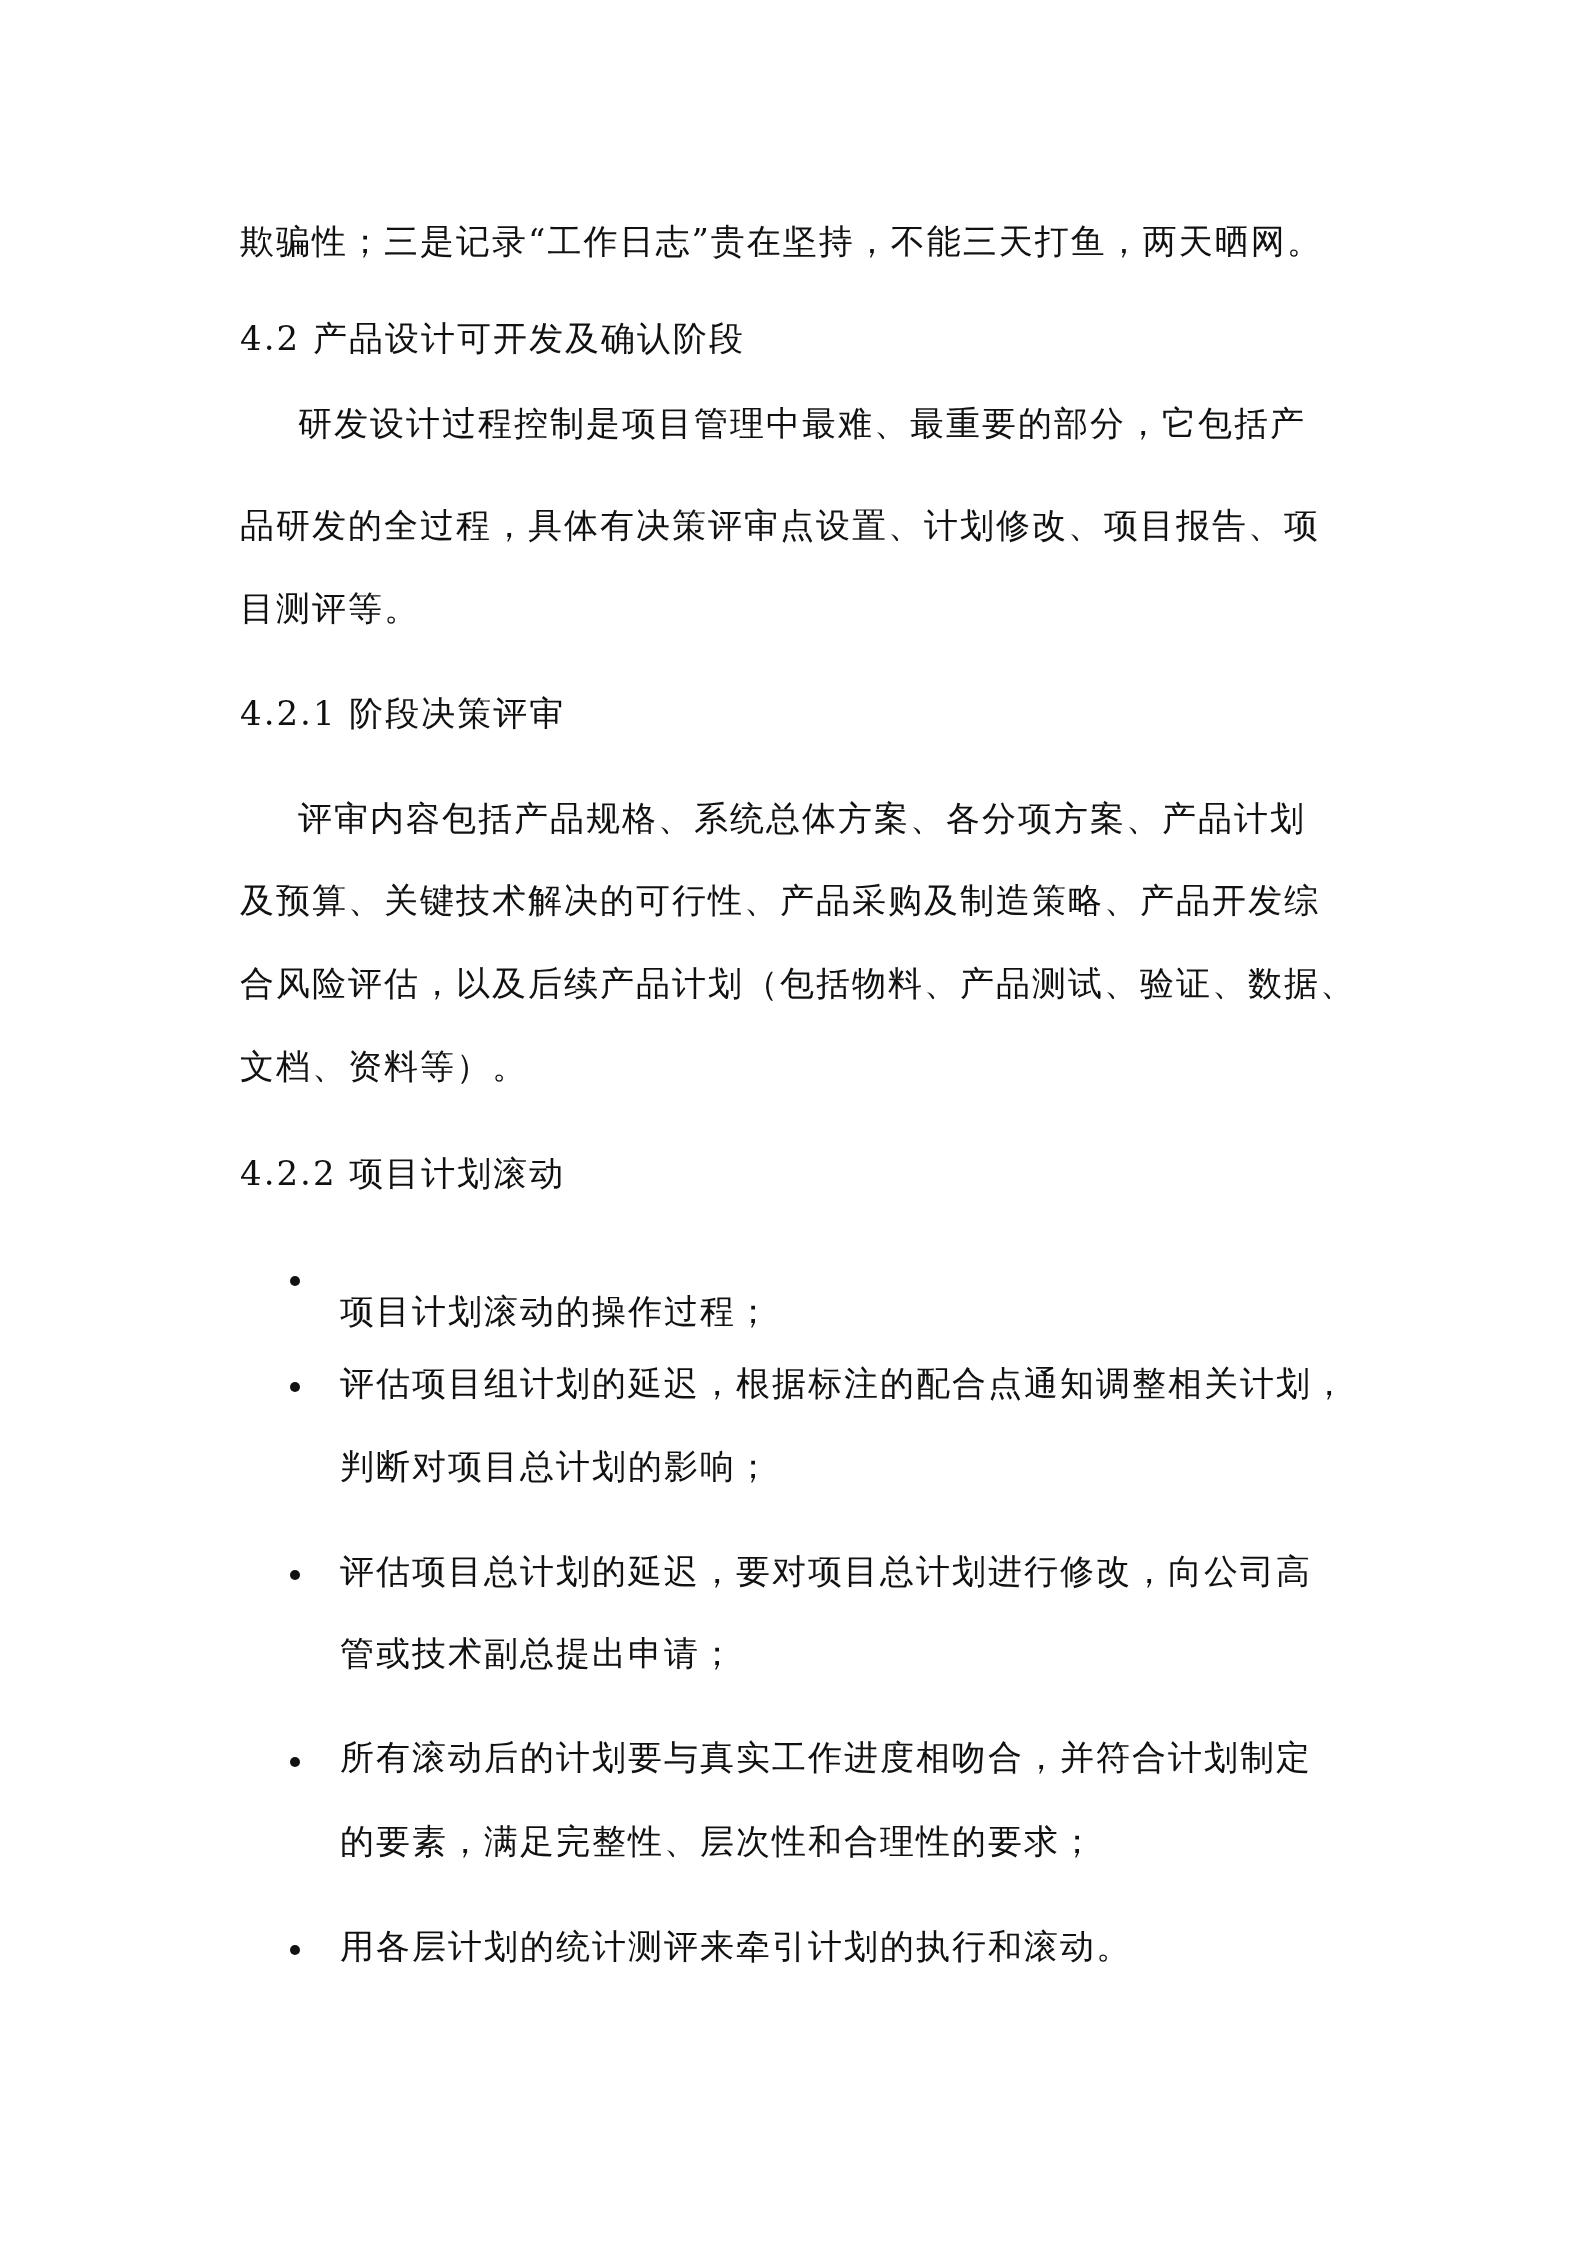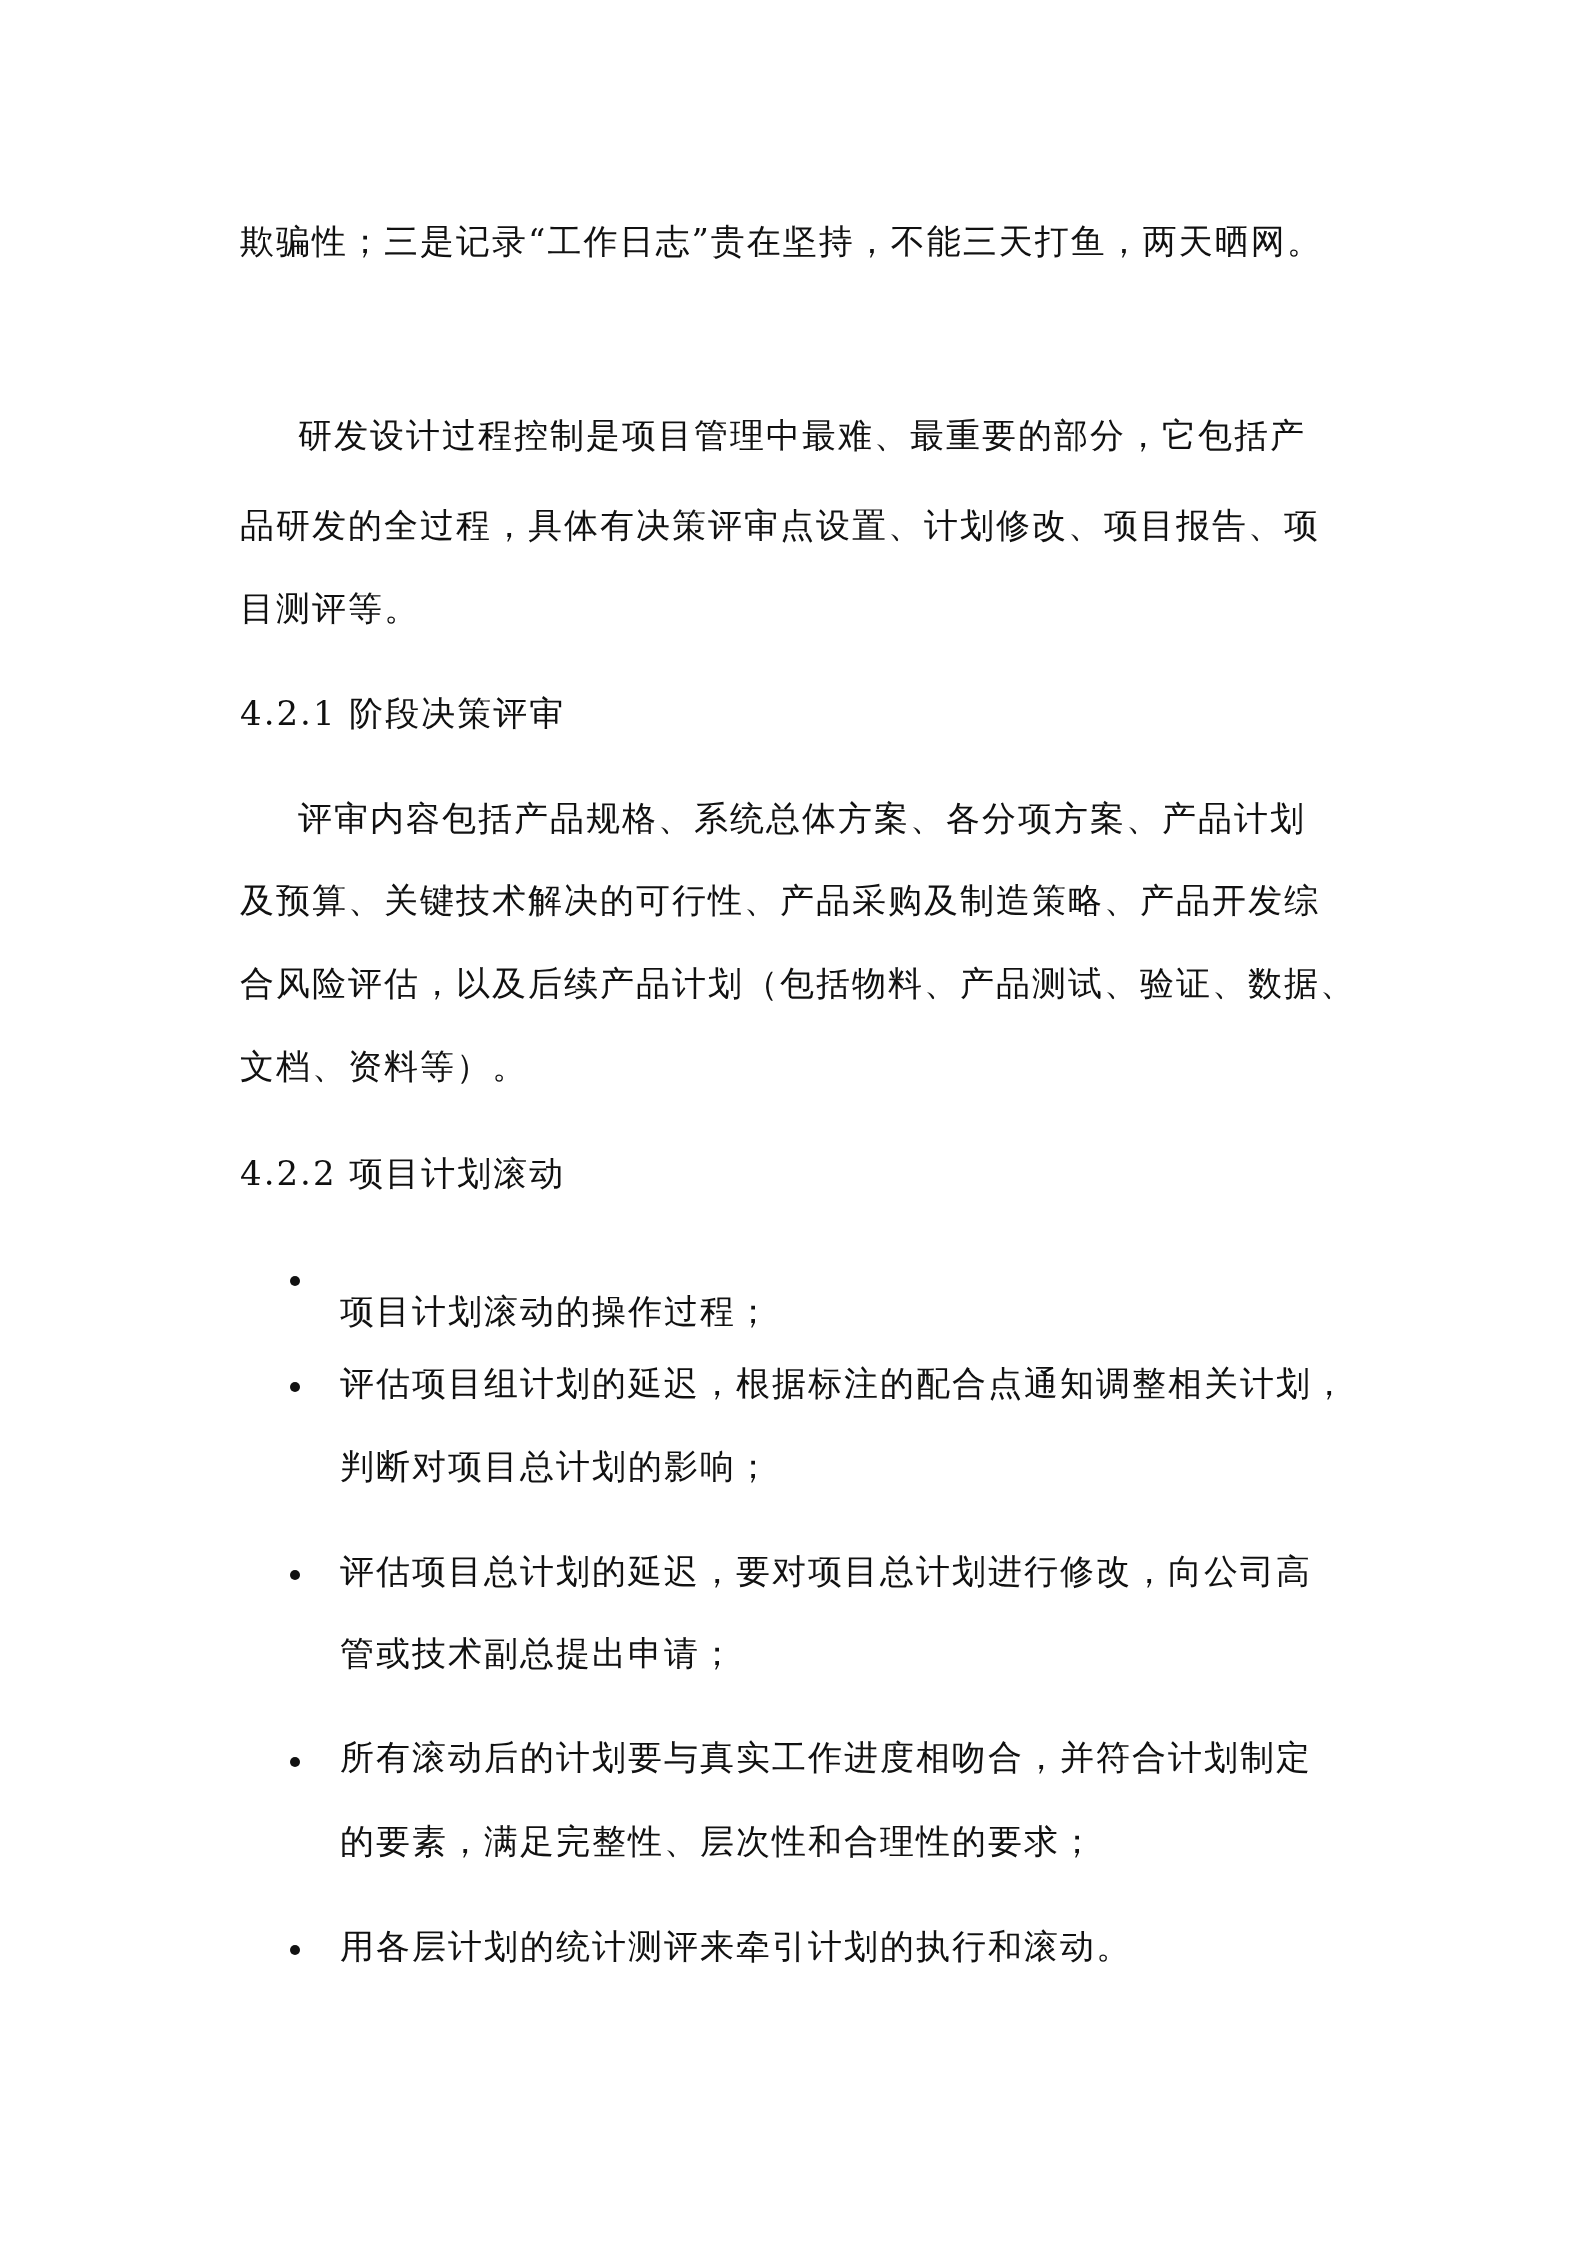--- a/index.html
+++ b/index.html
@@ -42,22 +42,23 @@
       background: #111111;
     }
   </style>
 </head>
 <body>
 
 <div class="page">
 
   <div class="line" style="top:218px;">欺骗性；三是记录“工作日志”贵在坚持，不能三天打鱼，两天晒网。</div>
 
+  <div class="line" style="top:315px;">4.2 产品设计可开发及确认阶段</div>
 
-  <div class="line indent" style="top:412px;">研发设计过程控制是项目管理中最难、最重要的部分，它包括产</div>
+  <div class="line indent" style="top:400px;">研发设计过程控制是项目管理中最难、最重要的部分，它包括产</div>
   <div class="line" style="top:502px;">品研发的全过程，具体有决策评审点设置、计划修改、项目报告、项</div>
   <div class="line" style="top:585px;">目测评等。</div>
 
   <div class="line" style="top:690px;">4.2.1 阶段决策评审</div>
 
   <div class="line indent" style="top:795px;">评审内容包括产品规格、系统总体方案、各分项方案、产品计划</div>
   <div class="line" style="top:960px;">合风险评估，以及后续产品计划（包括物料、产品测试、验证、数据、</div>
   <div class="line" style="top:877px;">及预算、关键技术解决的可行性、产品采购及制造策略、产品开发综</div>
   <div class="line" style="top:1043px;">文档、资料等）。</div>
 

